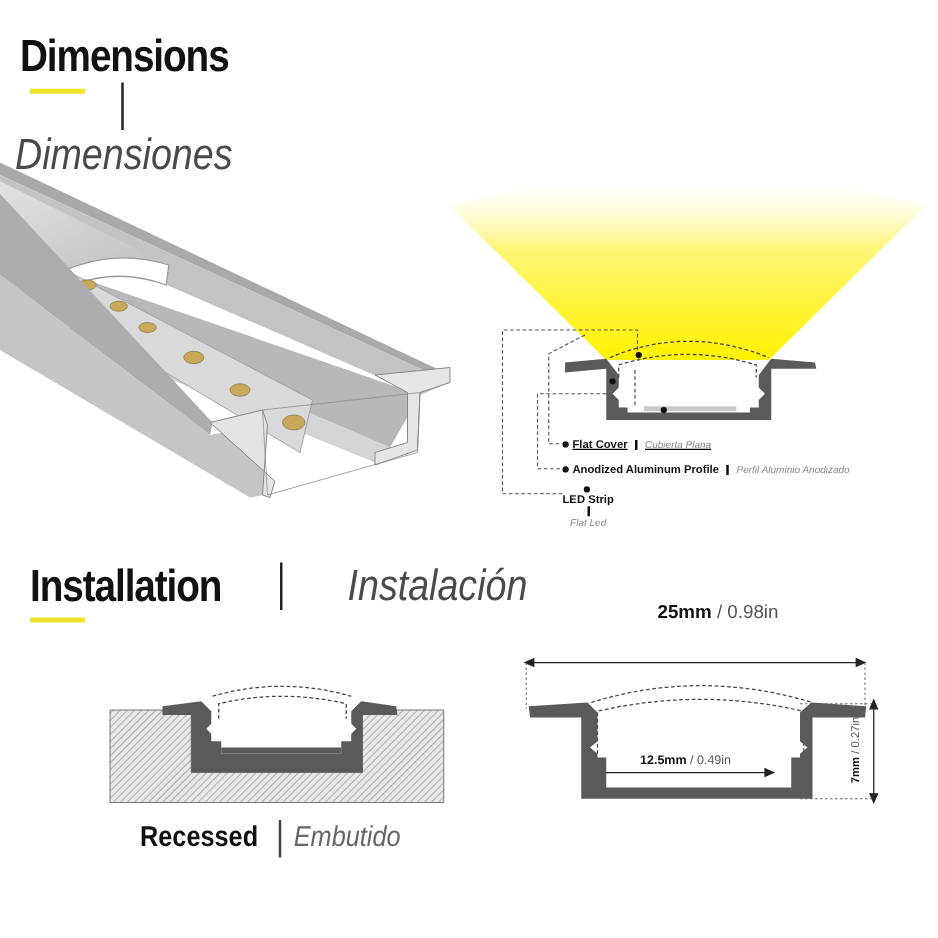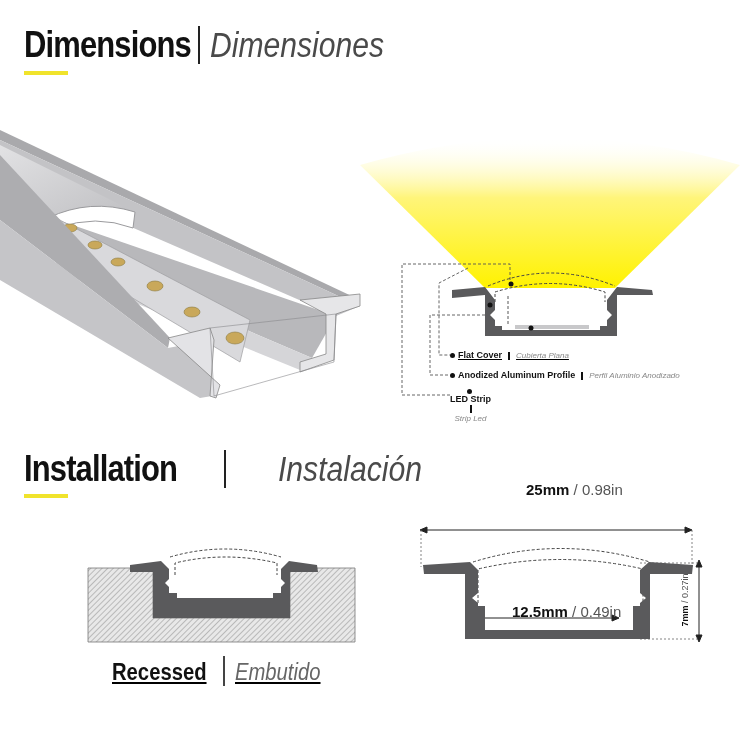--- a/index.html
+++ b/index.html
@@ -58,35 +58,34 @@
   .legend .dot { width: 5px; height: 5px; border-radius: 50%; background: #111; margin-right: 3px; }
   .legend .lbl-en { font-weight: bold; color: #111; }
   .legend .bar { display: inline-block; width: 2px; height: 8px; background: #111; margin: 0 6px; }
   .legend .lbl-es { font-style: italic; color: #888; font-size: 8px; }
 
   .caption {
     position: absolute;
     left: 112px;
     top: 656px;
     display: flex;
-    align-items: flex-end;
-    text-decoration: underline;
+    align-items: flex-start;
   }
   .caption .en { font-weight: bold; font-size: 23px; color: #111; transform: scaleX(0.88); transform-origin: left center; display: inline-block; }
   .caption .sep { width: 2px; height: 30px; background: #444; margin: 0 10px 0 0; }
   .caption .es { font-style: italic; font-size: 23px; color: #666; transform: scaleX(0.88); transform-origin: left center; display:inline-block; }
 
   .dim-label { position: absolute; white-space: nowrap; }
   .dim-label b { font-weight: bold; color: #111; }
   .dim-label span { color: #555; }
 </style>
 </head>
 <body>
 
-<div class="section-title" style="left:24px; top:24px;">
+<div class="section-title" style="left:12px; top:24px;flex-direction:column;">
   <span class="en">Dimensions</span>
   <span class="sep" style="margin-left:-20px;"></span>
   <span class="es">Dimensiones</span>
 </div>
 <div class="underline" style="left:24px; top:71px;"></div>
 
 <svg class="diagram" style="left:0; top:100px;" width="370" height="300" viewBox="0 0 370 300">
   <defs>
     <linearGradient id="coverGrad" x1="0" y1="0" x2="1" y2="1">
       <stop offset="0" stop-color="#e2e2e4"></stop>
@@ -166,21 +165,21 @@
   <div class="row" style="top:20px;text-align:right;">
     <span class="dot"></span>
     <span class="lbl-en">Anodized Aluminum Profile</span>
     <span class="bar"></span>
     <span class="lbl-es">Perfil Aluminio Anodizado</span>
   </div>
   <div class="row" style="top:39px;flex-direction:column;">
     <span class="dot"></span>
     <span class="lbl-en">LED Strip</span>
     <span class="bar"></span>
-    <span class="lbl-es">Strip Led</span>
+    <span class="lbl-es">Flat Led</span>
   </div>
 </div>
 
 <div class="section-title" style="left:24px; top:448px;gap:42px;">
   <span class="en">Installation</span>
   <span class="sep" style="margin-left:-20px;"></span>
   <span class="es">Instalación</span>
 </div>
 <div class="underline" style="left:24px; top:494px;"></div>
 
@@ -224,18 +223,18 @@
     <line x1="225" y1="119" x2="284" y2="119"></line>
   </g>
   <path d="M58,42 Q145,15 235,42" fill="none" stroke="#444" stroke-width="1" stroke-dasharray="3,2"></path>
   <path d="M63,83 L63,49 Q145,30 228,49 L228,83" fill="none" stroke="#444" stroke-width="1" stroke-dasharray="3,2"></path>
   <path fill="#5a5a5c" d="M8,45 L55,42 L63,50 L63,73 L57,78 L63,83 L63,86 L70,86 L70,110 L218,110 L218,86 L225,86 L225,83 L231,78 L225,73 L225,50 L234,42 L278,45 L277,54 L235,54 L235,119 L50,119 L50,54 L9,54 Z"></path>
 </svg>
 
 <div class="dim-label" style="left:502px; top:481px; font-size:15px;margin-left:24px;">
   <b>25mm</b><span> / </span><span>0.98in</span>
 </div>
-<div class="dim-label" style="left:512px; top:603px; font-size:15px;">
+<div class="dim-label" style="left:512px; top:603px; font-size:10px;">
   <b>12.5mm</b><span> / </span><span>0.49in</span>
 </div>
 <div class="dim-label" style="left:658px; top:595px; font-size:9px; transform: rotate(-90deg); transform-origin: center center;">
   <b>7mm</b><span> / </span><span>0.27in</span>
 </div>
 
 </body></html>

